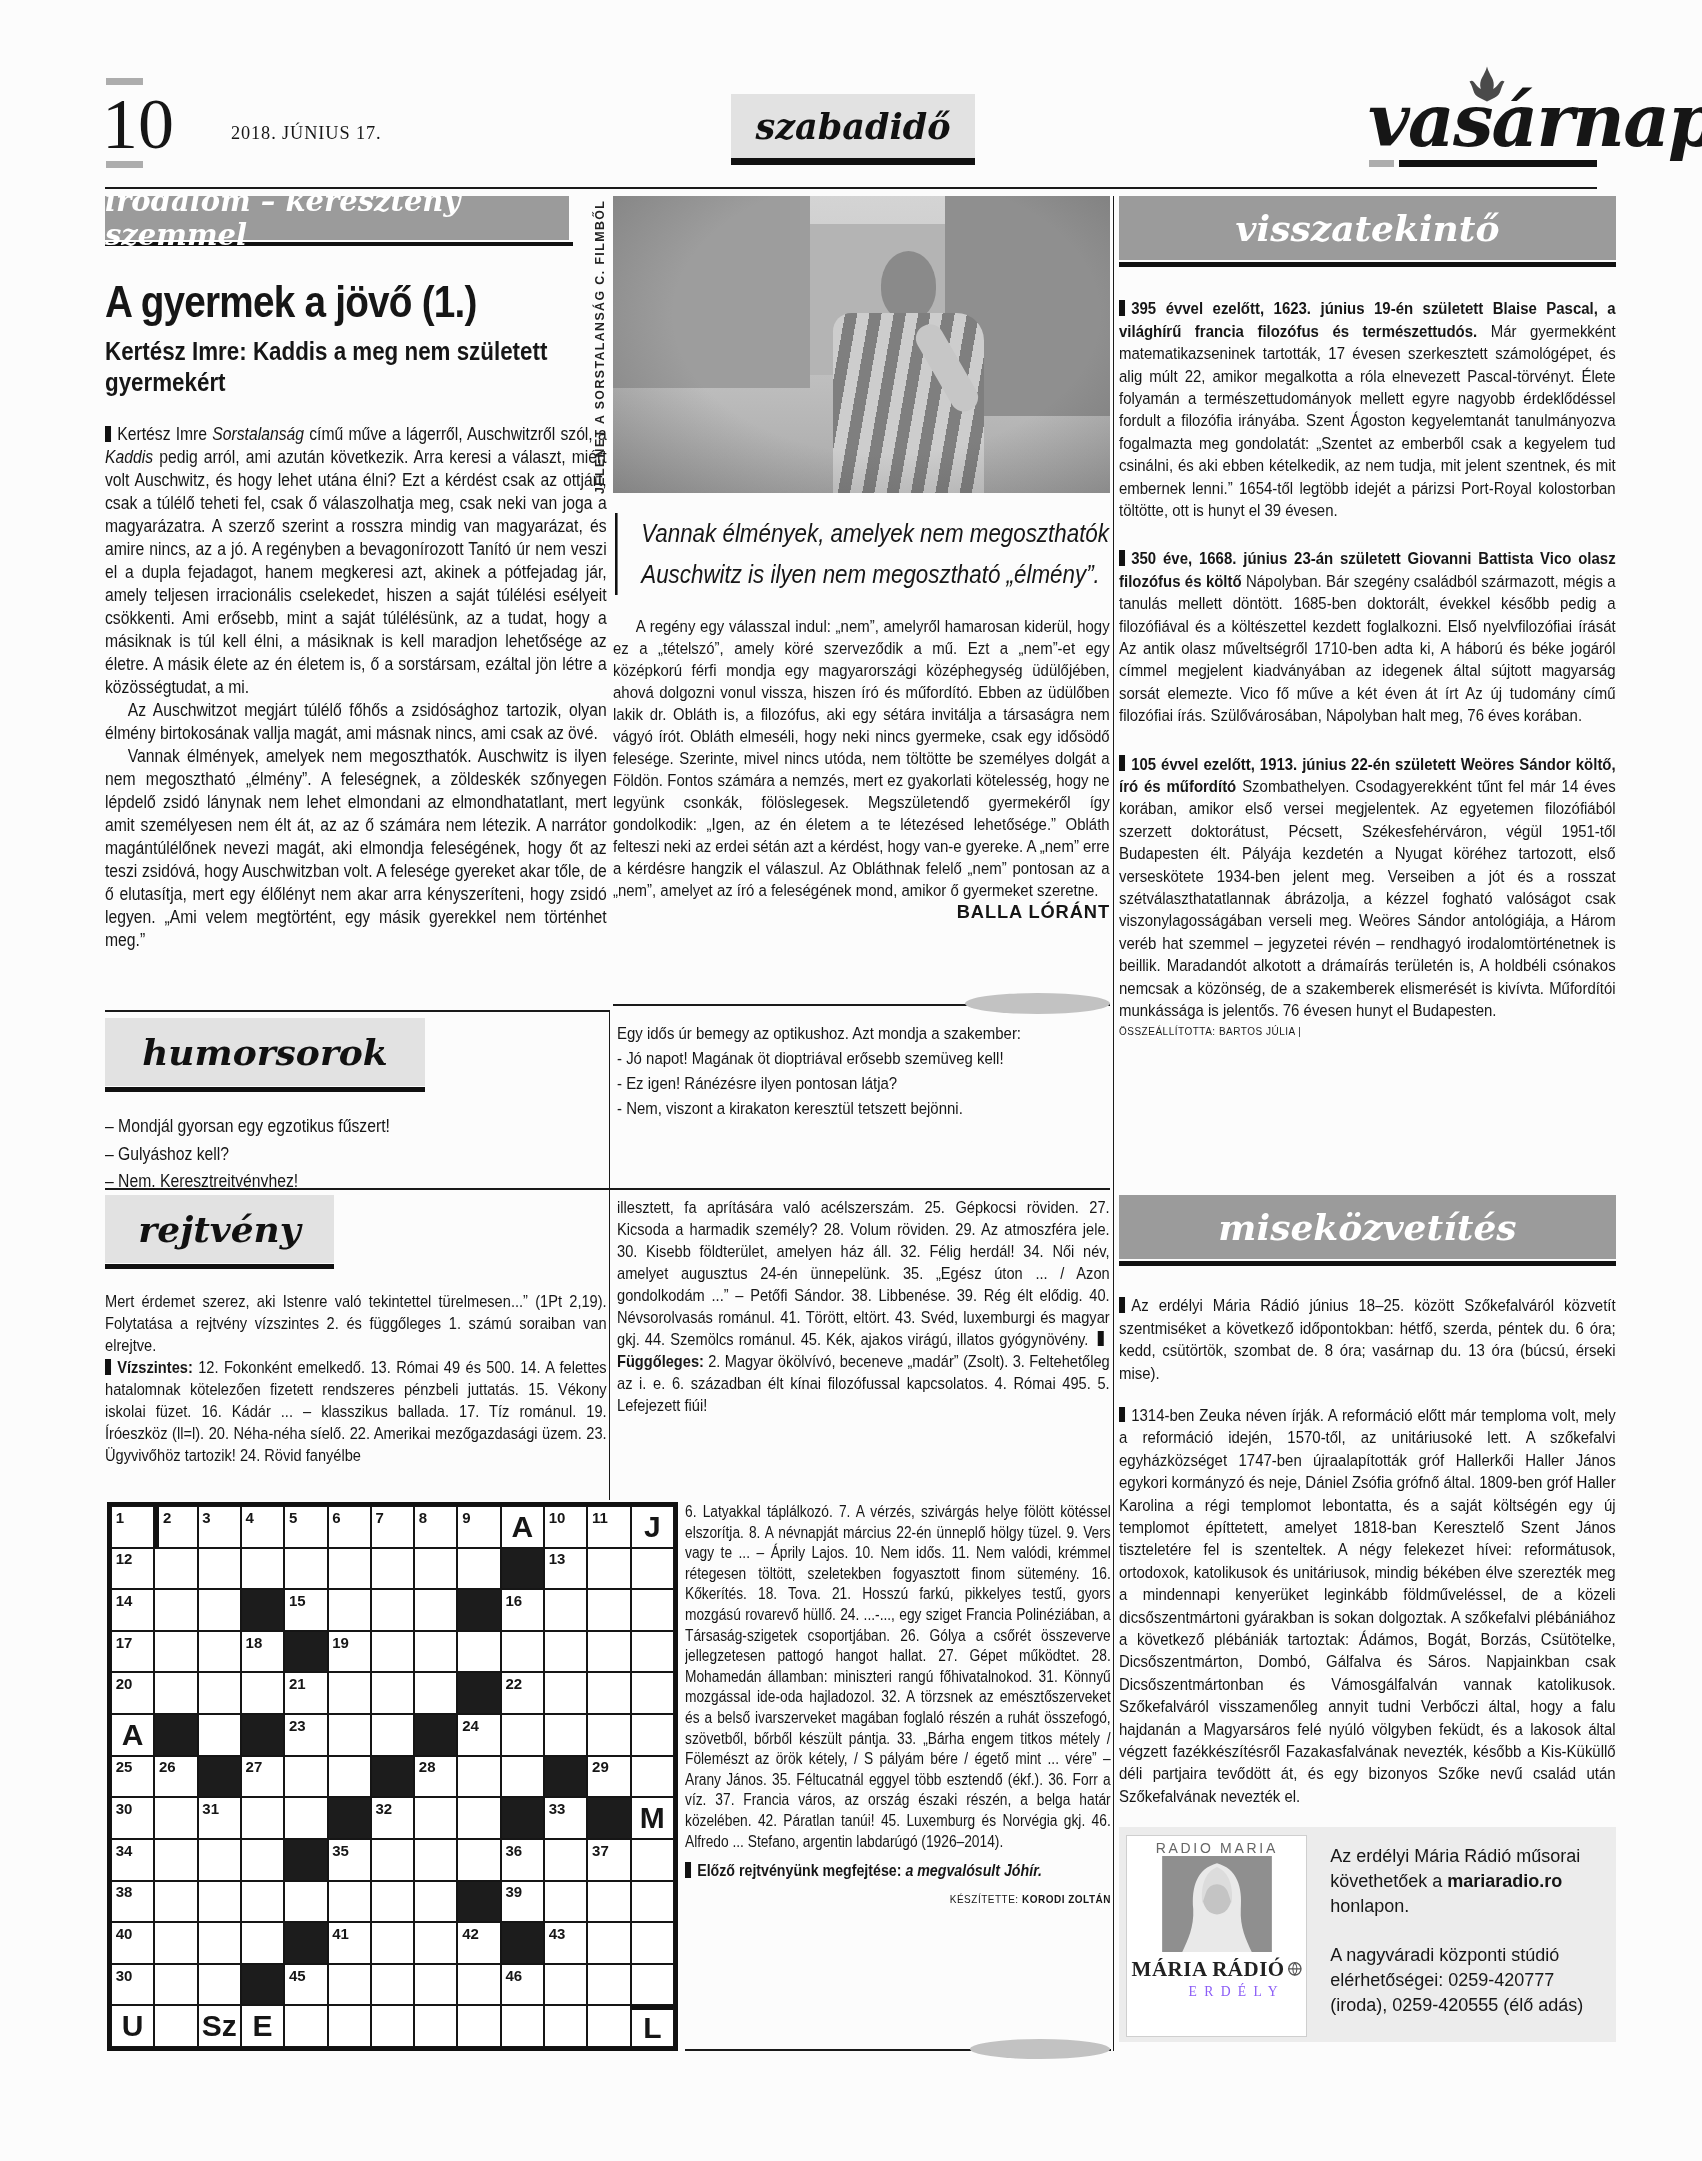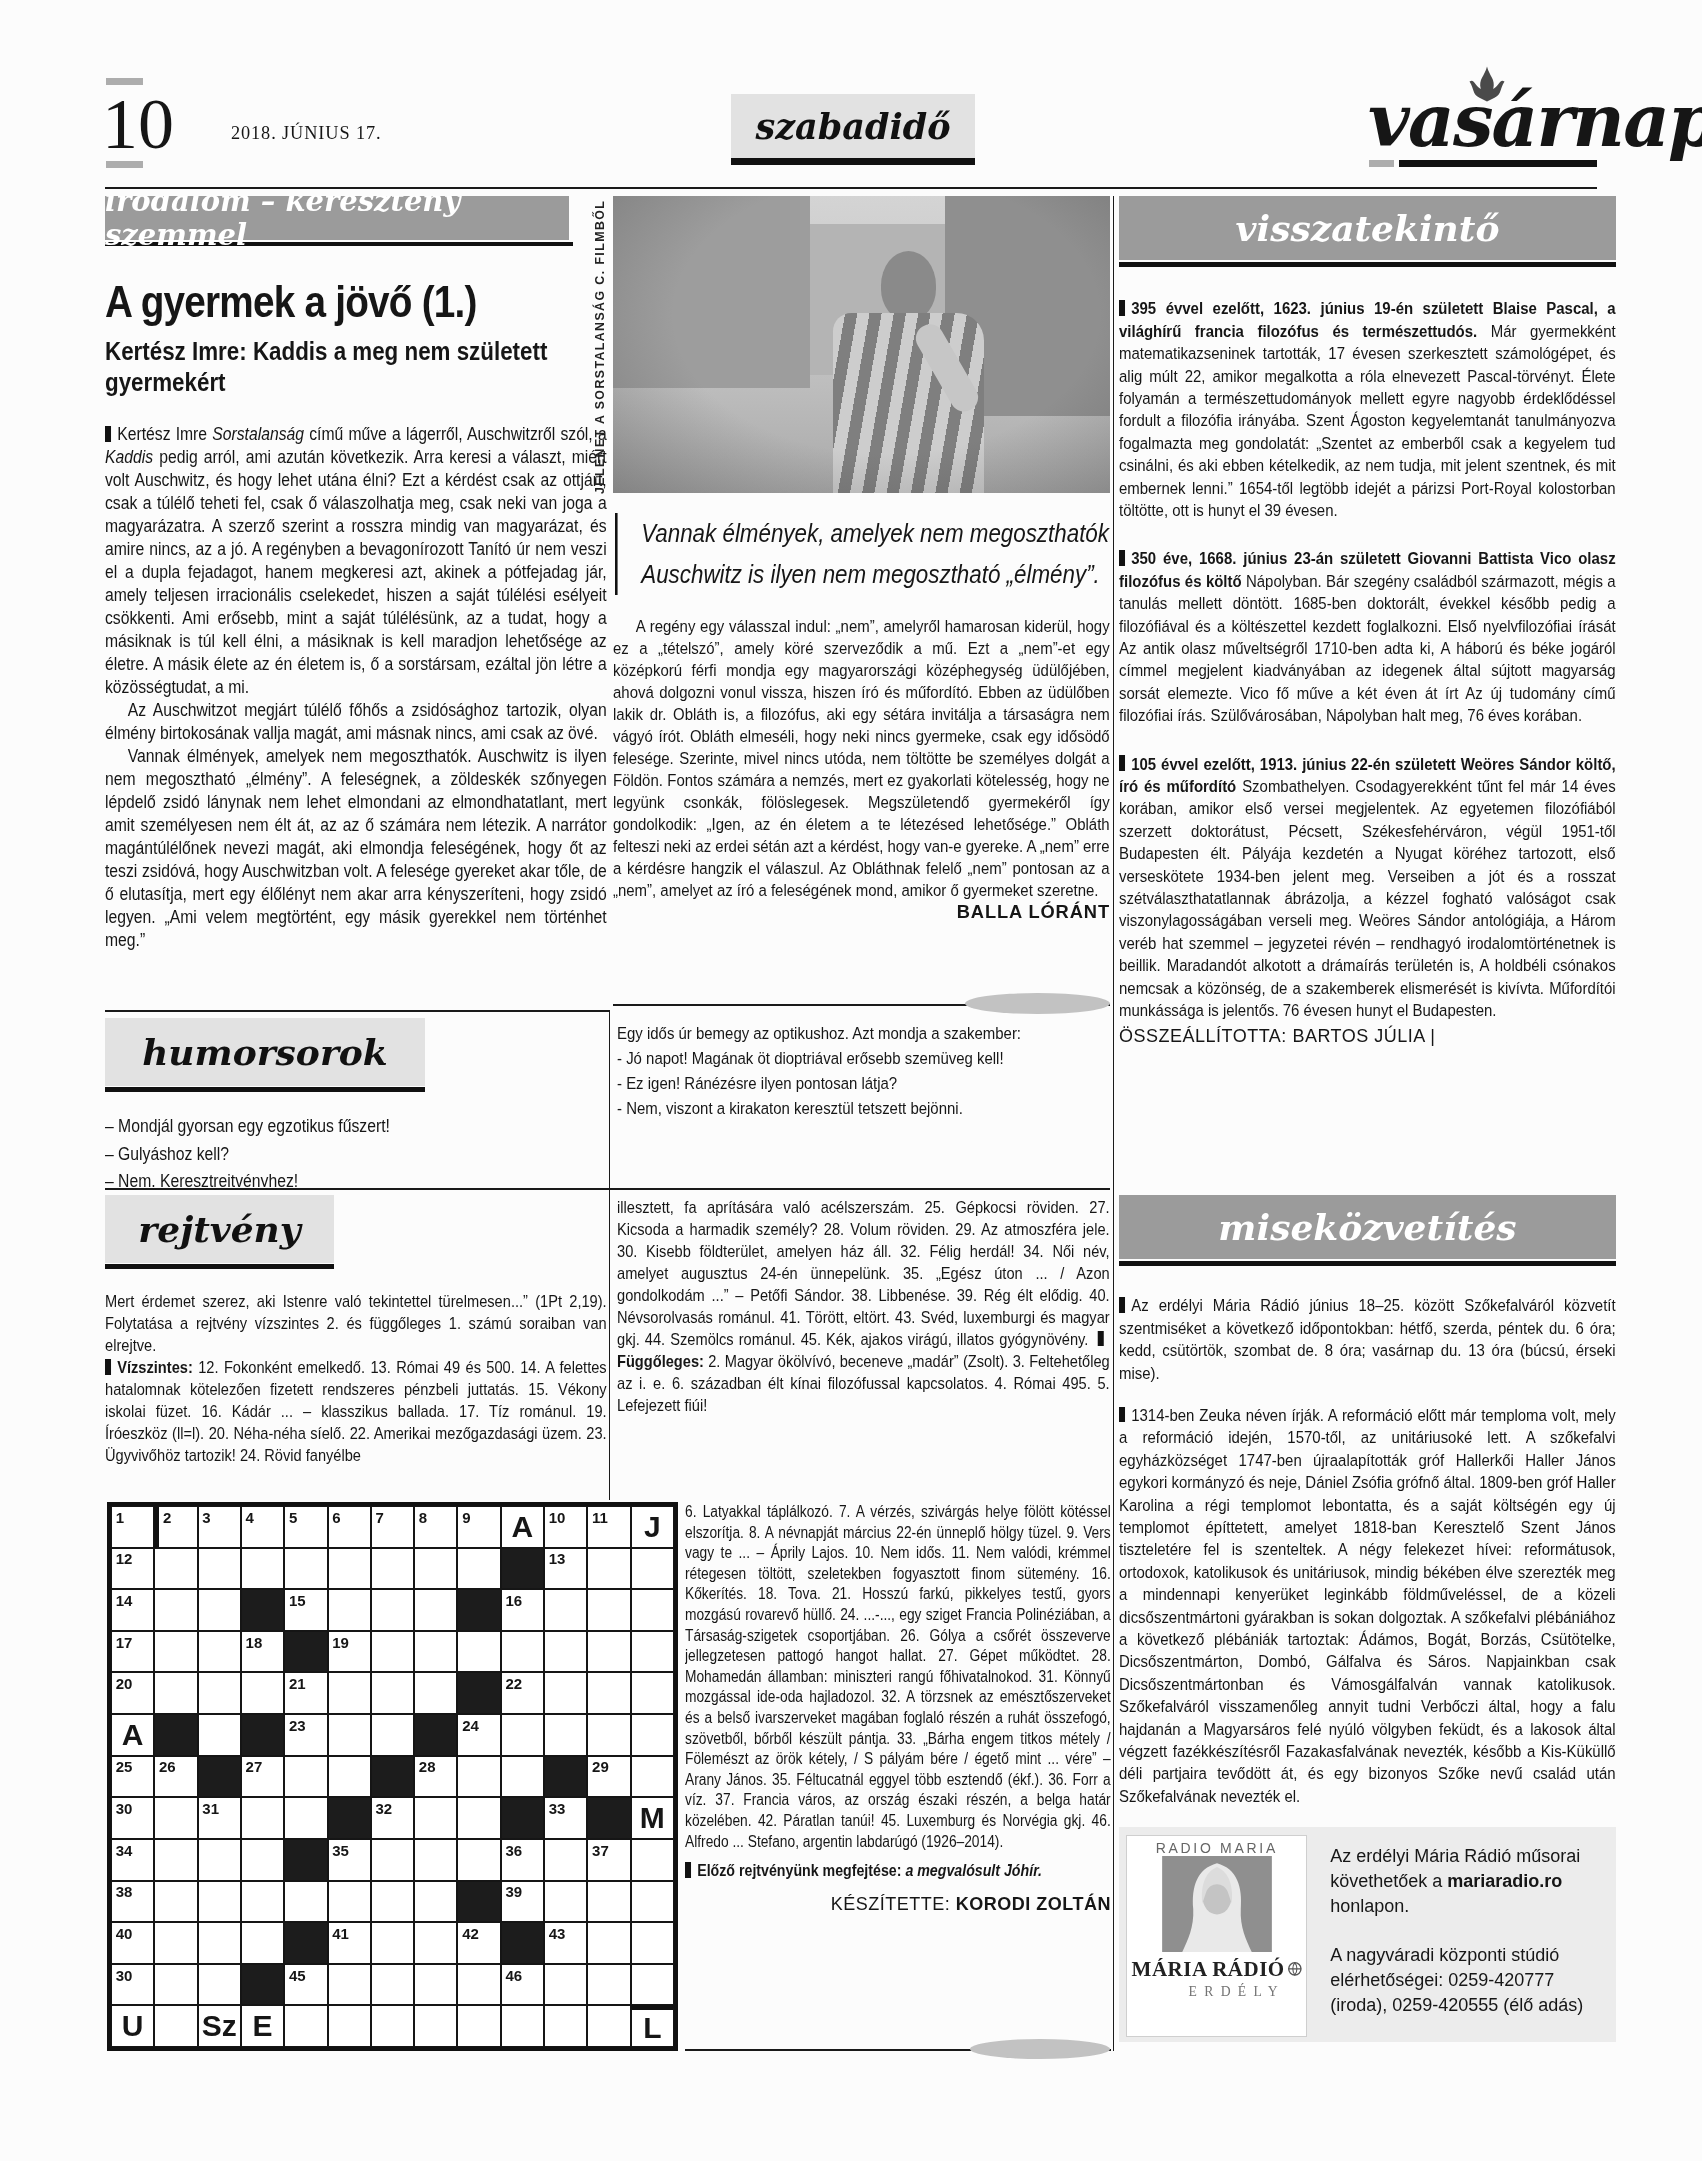--- a/index.html
+++ b/index.html
@@ -21,21 +21,21 @@
   #pagenum{font-family:"Liberation Serif",serif;font-size:72px;line-height:69px;font-weight:400;}
   #pagedate{font-family:"Liberation Serif",serif;font-size:18.3px;letter-spacing:0.9px;}
   #tab-szabadido{width:244px;height:64px;font-size:35px;}
   #brand{font-family:"DejaVu Serif","Liberation Serif",serif;font-style:italic;font-weight:bold;font-size:72px;letter-spacing:-1.8px;}
   
   h1.headline{font-size:45px;line-height:46px;font-weight:bold;margin:0;letter-spacing:-0.9px;}
   h2.subhead{font-size:26px;line-height:31px;font-weight:bold;margin:0;}
   .pullquote{font-style:italic;font-size:26px;line-height:41px;border-left:3.7px solid #111;padding-left:27.5px;text-align:left;}
   .vertcap{writing-mode:vertical-rl;transform:rotate(180deg);font-size:12.4px;font-weight:bold;letter-spacing:1.4px;color:#222;text-align:center;}
   .author{font-size:18.3px;font-weight:bold;letter-spacing:0.9px;text-align:right;margin:0;}
-  .creditline{font-size:18px;letter-spacing:0.5px;margin:0;}
+  .creditline{font-size:10px;letter-spacing:0.5px;margin:0;}
   .rightalign{text-align:right;}
   .ellipse{background:#c2c2c2;border-radius:50%;}
   .vline{background:#1a1a1a;}
   .hline{background:#1a1a1a;}
   
   #photo{background:linear-gradient(180deg,#d4d4d4 0%,#c2c2c2 55%,#a9a9a9 100%);overflow:hidden;}
   #photo .bld1{position:absolute;left:0;top:0;width:197px;height:192px;background:#9d9d9d;}
   #photo .bld2{position:absolute;left:197px;top:27.5px;width:156px;height:151px;background:#b4b4b4;}
   #photo .bld3{position:absolute;right:0;top:0;width:165px;height:220px;background:#8f8f8f;}
   #photo .fig-head{position:absolute;left:268px;top:55px;width:55px;height:69px;border-radius:50% 50% 45% 45%;background:#8a8a8a;}
@@ -48,21 +48,21 @@
   .cw-cell.black{background:#1c1c1c;}
   .cw-cell .num{position:absolute;left:3.7px;top:1.8px;font-size:15px;font-weight:bold;}
   .cw-cell.letter{display:flex;align-items:center;justify-content:center;font-size:30px;font-weight:bold;}
   .cw-cell.thick-left{border-left:5.5px solid #111;}
   .cw-cell.thick-top{border-top:5.5px solid #111;}
   
   #radiobox{background:#ececec;display:flex;}
   #radiologo{background:#fff;width:179px;height:200px;margin:7.3px;position:relative;text-align:center;flex-shrink:0;border:0.5px solid #cfcfcf;}
   #radiologo .arc{font-size:14px;letter-spacing:2.7px;color:#666;margin-top:4.6px;}
   #radiologo .mradio{font-family:"Liberation Serif",serif;font-size:21px;font-weight:bold;letter-spacing:0.5px;margin-top:2.7px;color:#222;display:flex;align-items:center;justify-content:center;gap:3.7px;}
-  #radiologo .erdely{font-family:"Liberation Serif",serif;font-size:13.7px;letter-spacing:7.3px;color:#737373;margin-top:1.8px;padding-left:40px;}
+  #radiologo .erdely{font-family:"Liberation Serif",serif;font-size:13.7px;letter-spacing:7.3px;color:#8b5cf6;margin-top:1.8px;padding-left:40px;}
   .radiotext{padding:16.5px 13.7px 0 15.6px;font-size:18px;line-height:25px;text-align:left;}
   
   .flame{position:absolute;}
 </style>
 </head>
 <body>
 
 <div id="page">
 
   <div class="abs graybar" style="left:106px;top:78px;width:37px;height:7.3px;"></div>

